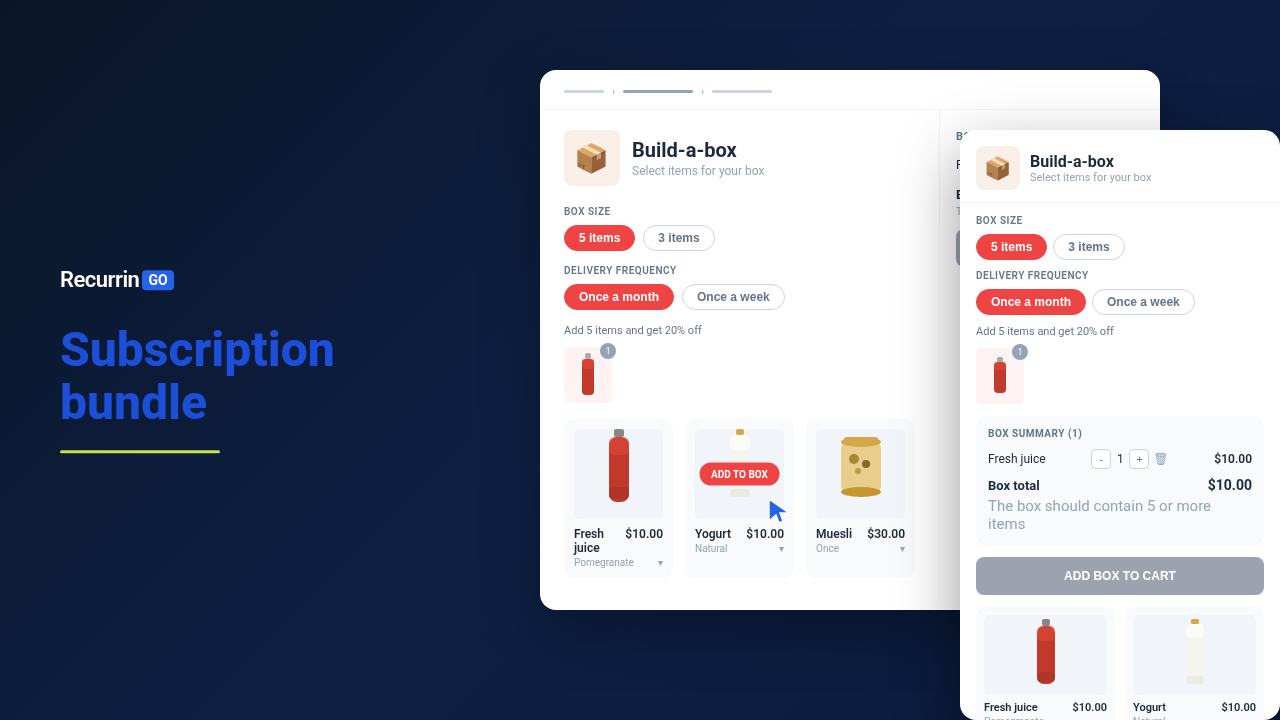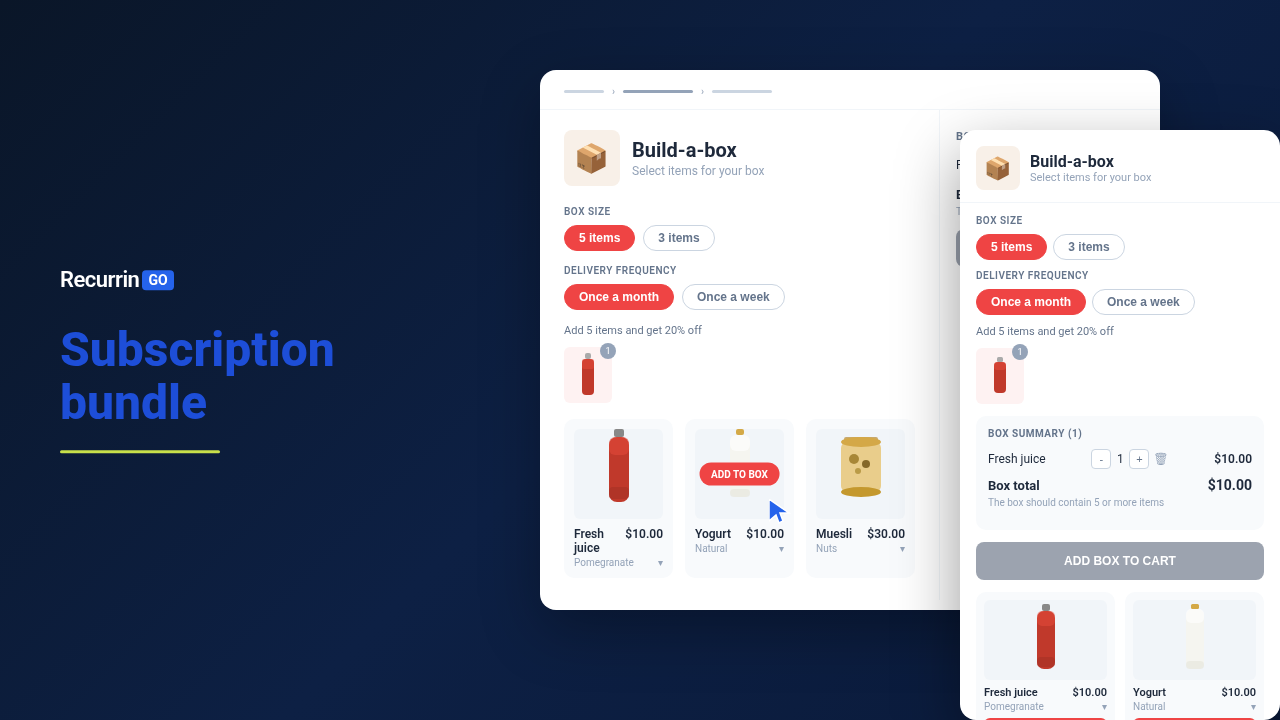--- a/index.html
+++ b/index.html
@@ -571,23 +571,22 @@
       color: #1e293b;
     }
 
     .front-box-total-price {
       font-size: 14px;
       font-weight: 700;
       color: #1e293b;
     }
 
     .front-box-warning {
-      font-size: 10px;
+      font-size: 15px;
       color: #94a3b8;
-      margin-bottom: 10px;
     }
 
     .front-add-btn {
       width: 100%;
       background: #9ca3af;
       color: white;
       font-size: 12px;
       font-weight: 700;
       padding: 12px;
       border-radius: 8px;
@@ -779,21 +778,21 @@
                 <circle cx="18" cy="30" r="5" fill="#8B6914" opacity="0.7"></circle>
                 <circle cx="30" cy="35" r="4" fill="#6B4F10" opacity="0.8"></circle>
                 <circle cx="22" cy="42" r="3" fill="#9B7A1A" opacity="0.6"></circle>
               </svg>
             </div>
             <div class="product-name-row">
               <span class="product-name">Muesli</span>
               <span class="product-price">$30.00</span>
             </div>
             <div class="product-variant-row">
-              <span class="product-variant">Nuts</span>
+              <span class="product-variant">Once</span>
               <span class="chevron-down">▾</span>
             </div>
           </div>
         </div>
       </div>
 
       <div class="back-right">
         <div class="summary-title">BOX SUMMARY (1)</div>
 
         <div class="summary-item-row">

